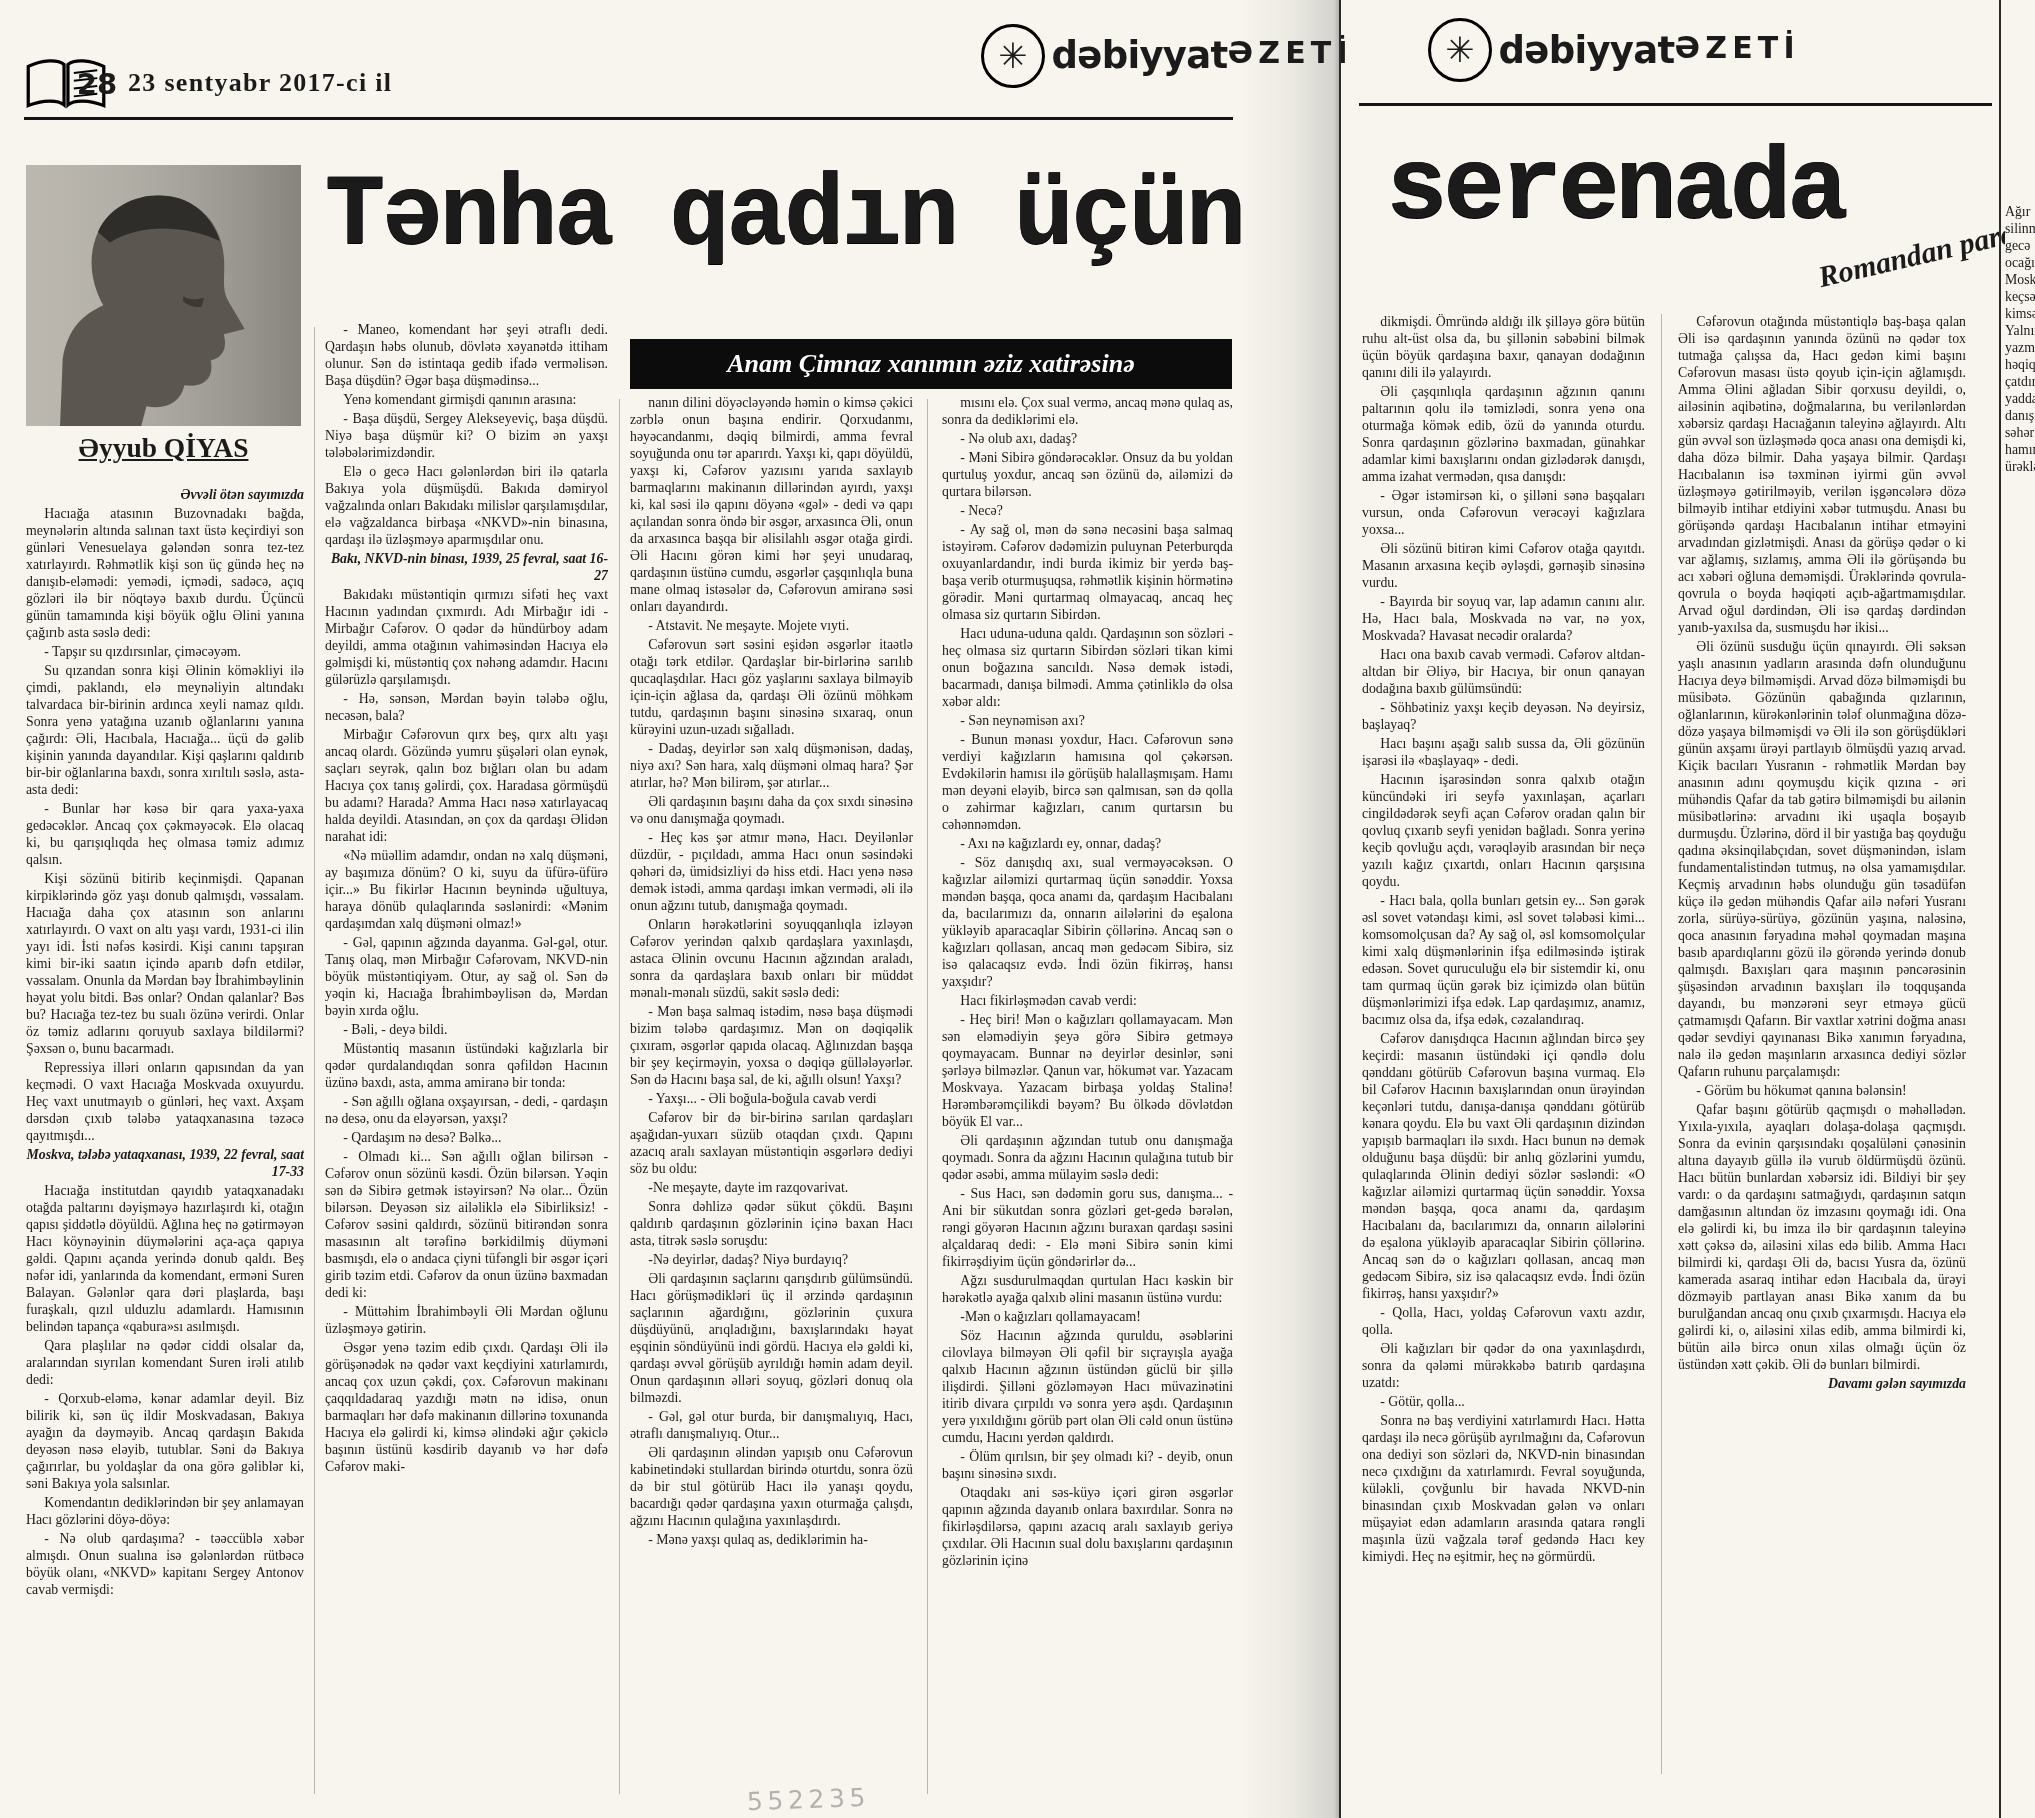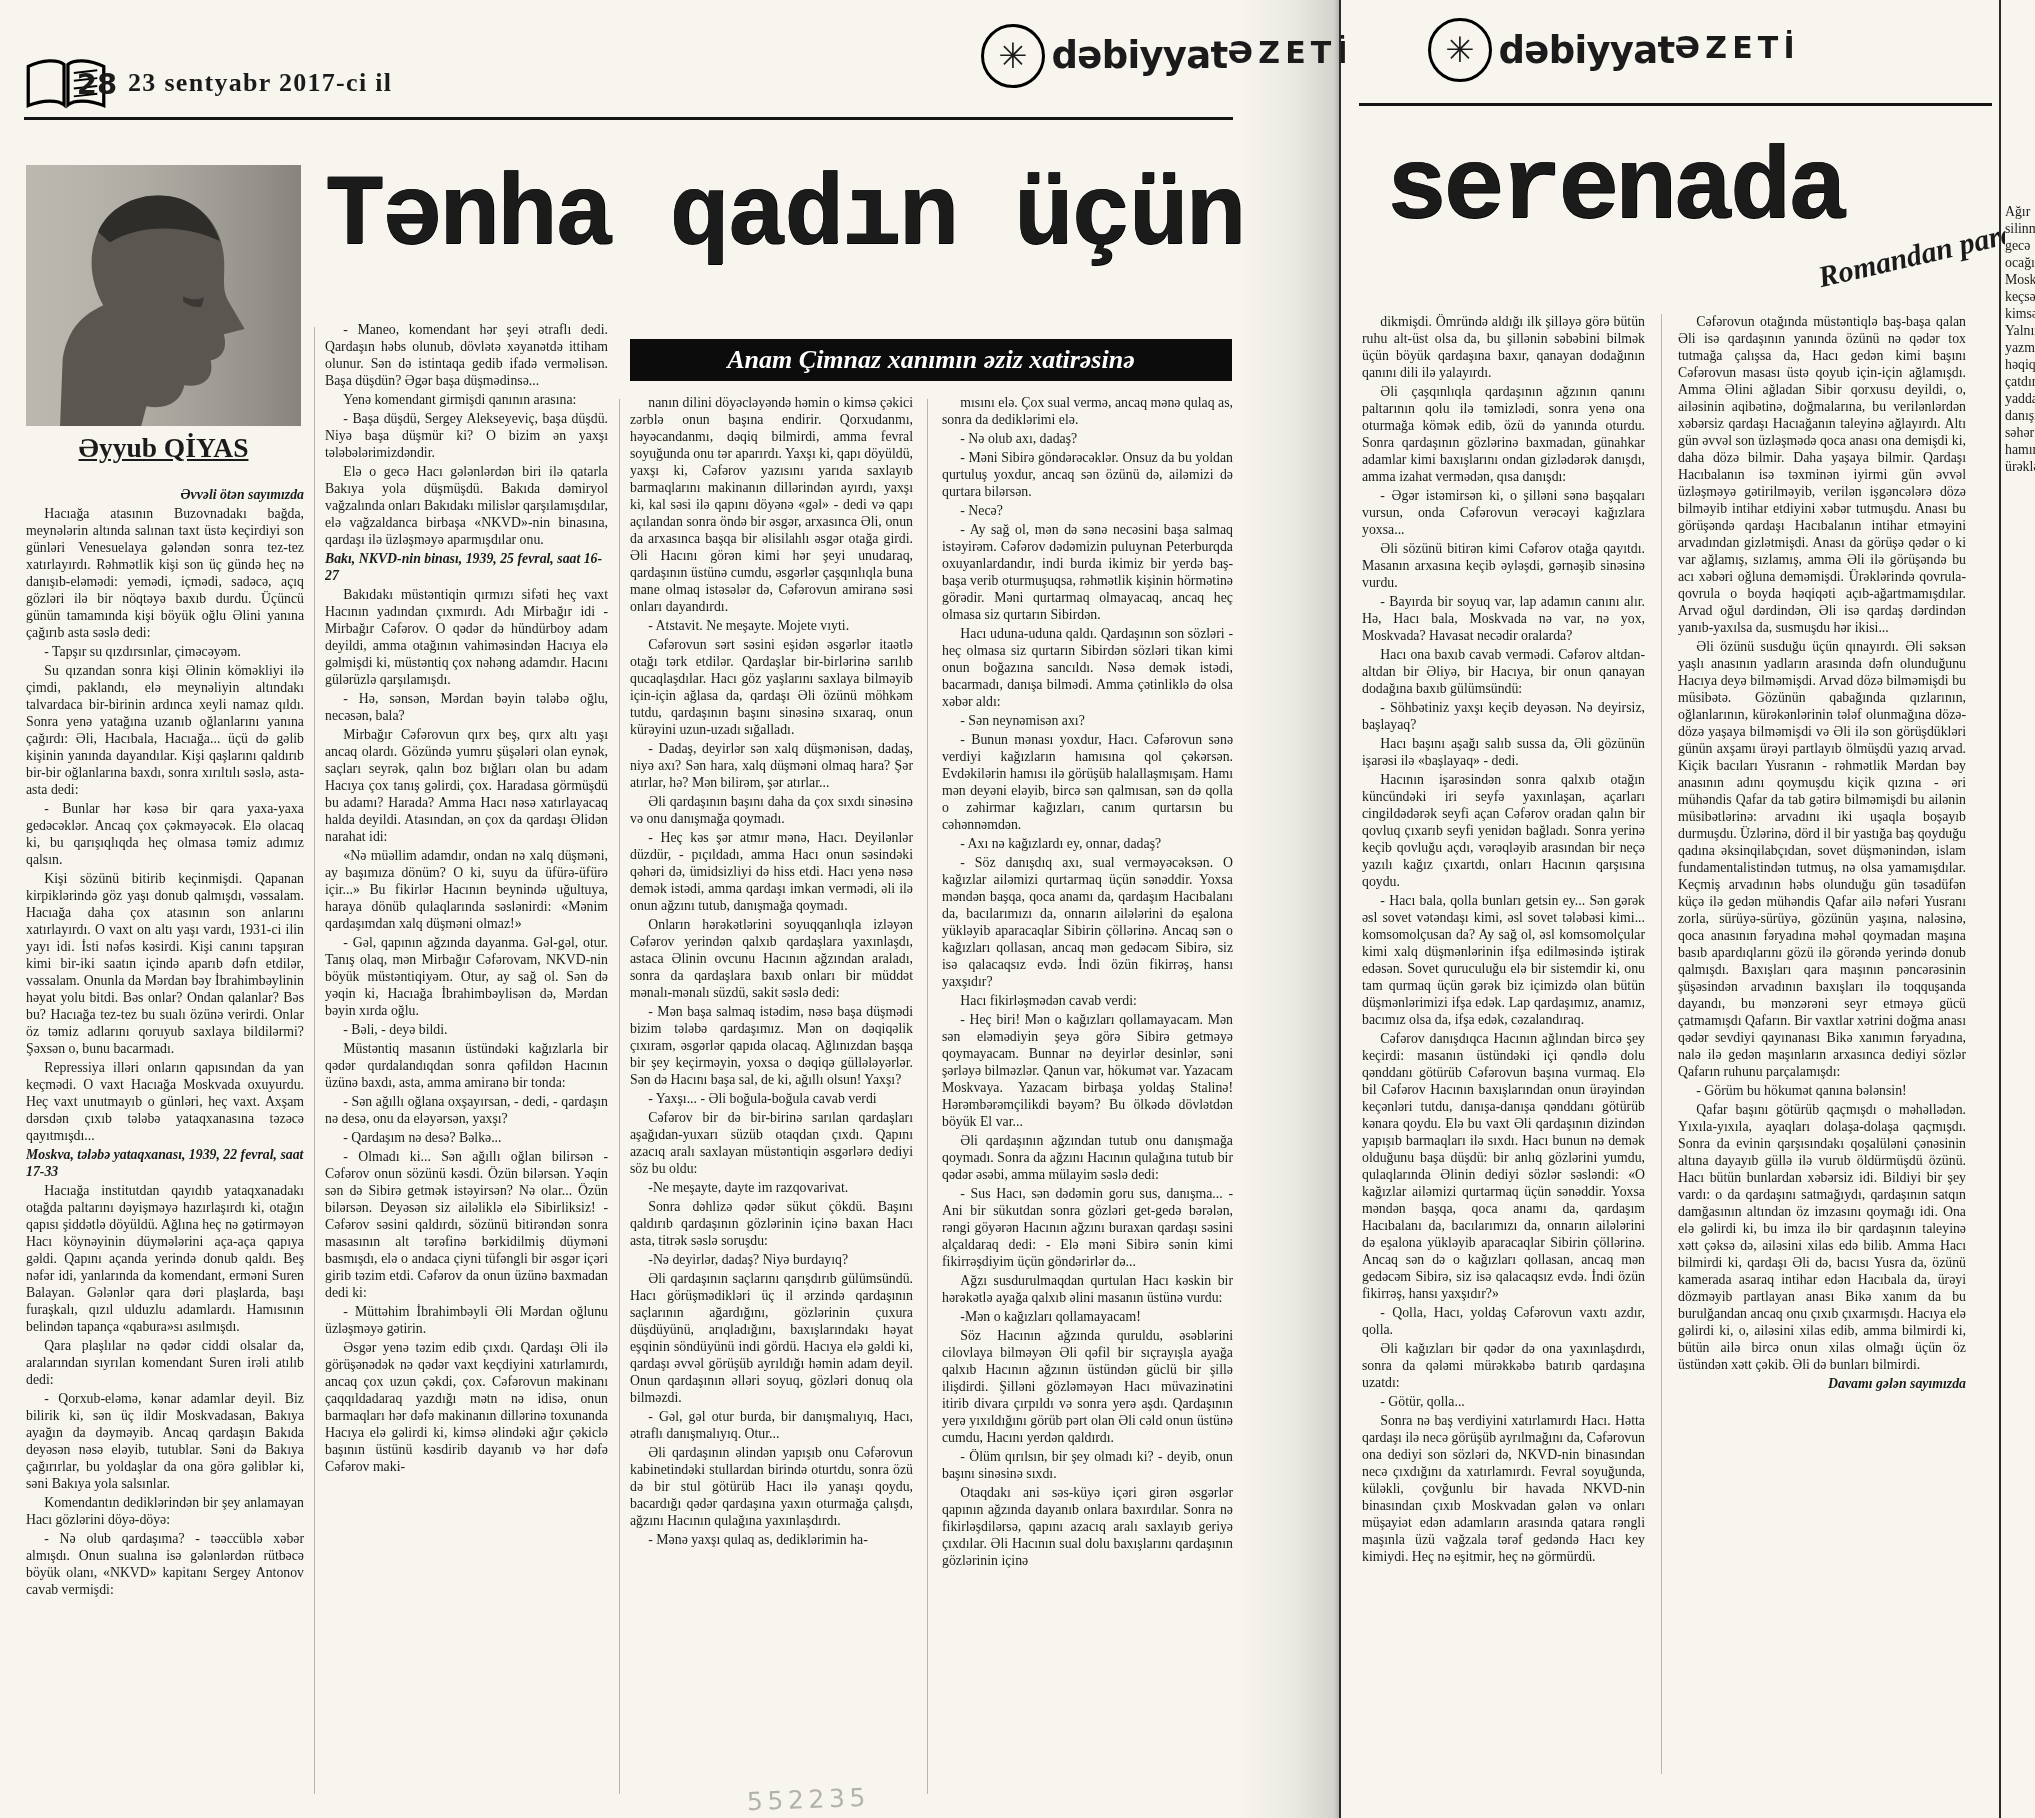--- a/index.html
+++ b/index.html
@@ -41,29 +41,29 @@
   #headline-right{left:1370px;top:123px;font-size:102px;line-height:1;letter-spacing:-3.9px;}
   .kicker{position:absolute;left:1815px;top:261px;font-weight:bold;font-style:italic;font-size:30px;
           transform:rotate(-13deg);transform-origin:left top;white-space:nowrap;}
 
   
   .author-photo{position:absolute;left:26px;top:165px;width:275px;height:261px;margin:0;
                 box-shadow:0 0 0 0.7px #8d8a82 inset;}
   .author-name{position:absolute;left:26px;top:432px;width:275px;text-align:center;
                font-weight:bold;font-size:27.5px;text-decoration:underline;}
 
-  .dedication-bar{position:absolute;left:630px;top:339px;width:602px;height:42px;background:#0c0c0c;
+  .dedication-bar{position:absolute;left:630px;top:339px;width:602px;height:50px;background:#0c0c0c;
                   color:#ffffff;font-weight:bold;font-style:italic;font-size:26px;
                   display:flex;align-items:center;justify-content:center;}
 
   
   .col{position:absolute;overflow:hidden;font-size:13.8px;line-height:17px;}
   .col p{margin:0 0 2px 0;}
   .blk-p{text-align:justify;text-indent:18.3px;}
-  .blk-h{font-weight:bold;font-style:italic;text-align:left;text-indent:0;margin:9.2px 0 7.9px 0;}
+  .blk-h{font-weight:bold;font-style:italic;text-align:right;text-indent:0;margin:9.2px 0 7.9px 0;}
   .blk-cont{font-weight:bold;font-style:italic;text-align:right;text-indent:0;margin:3.9px 0 9.2px 0;}
 
   #col-l1{left:26px;  top:486px;width:278px;height:1308px;}
   #col-l2{left:325px; top:321px;width:283px;height:1473px;}
   #col-l3{left:630px; top:394px;width:283px;height:1401px;}
   #col-l4{left:942px;top:394px;width:291px;height:1401px;}
   #col-r1{left:1362px;top:313px;width:283px;height:1466px;}
   #col-r2{left:1678px;top:313px;width:288px;height:1483px;}
 
   

